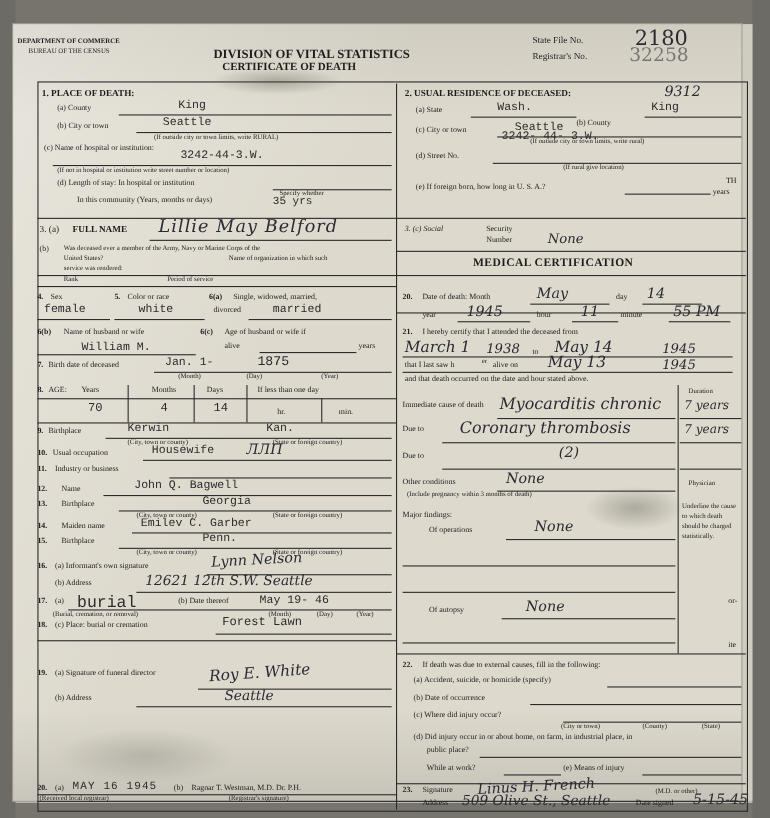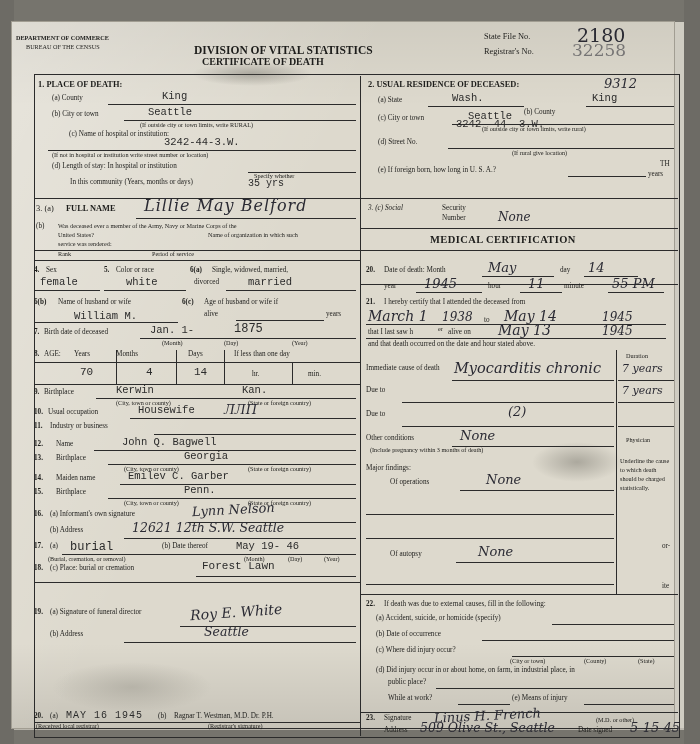--- a/index.html
+++ b/index.html
@@ -105,21 +105,21 @@
     <div class="t sm b" style="left:26px;top:58px;">1. PLACE OF DEATH:</div>
     <div class="t xs" style="left:40px;top:72px;">(a) County</div>
     <div class="typed" style="left:150px;top:68px;font-size:10.5px;">King</div>
     <div class="line hl" style="left:96px;top:82px;width:248px;"></div>
 
     <div class="t xs" style="left:40px;top:88px;">(b) City or town</div>
     <div class="typed" style="left:136px;top:84px;font-size:10.5px;">Seattle</div>
     <div class="line hl" style="left:112px;top:98px;width:232px;"></div>
     <div class="t tiny" style="left:128px;top:99px;">(If outside city or town limits, write RURAL)</div>
 
-    <div class="t xs" style="left:57px;top:108px;">(c) Name of hospital or institution:</div>
+    <div class="t xs" style="left:28px;top:108px;">(c) Name of hospital or institution:</div>
     <div class="typed" style="left:152px;top:114px;font-size:10.5px;">3242-44-3.W.</div>
     <div class="line hl" style="left:36px;top:128px;width:308px;"></div>
     <div class="t tiny" style="left:40px;top:129px;">(If not in hospital or institution write street number or location)</div>
 
     <div class="t xs" style="left:40px;top:140px;">(d) Length of stay: In hospital or institution</div>
     <div class="line hl" style="left:236px;top:150px;width:108px;"></div>
 
     <div class="t xs" style="left:58px;top:156px;">In this community (Years, months or days)</div>
     <div class="typed" style="left:236px;top:156px;font-size:10px;">35 yrs</div>
     <div class="t tiny" style="left:242px;top:150px;">Specify whether</div>
@@ -201,21 +201,21 @@
     <div class="typed" style="left:138px;top:302px;font-size:10.5px;">Jan. 1-</div>
     <div class="typed" style="left:222px;top:300px;font-size:12px;">1875</div>
     <div class="line hl" style="left:128px;top:316px;width:216px;"></div>
     <div class="t tiny" style="left:150px;top:317px;">(Month)</div>
     <div class="t tiny" style="left:212px;top:317px;">(Day)</div>
     <div class="t tiny" style="left:280px;top:317px;">(Year)</div>
 
     <div class="t xs b" style="left:22px;top:328px;">8.</div>
     <div class="t xs" style="left:32px;top:328px;">AGE:</div>
     <div class="t xs" style="left:62px;top:328px;">Years</div>
-    <div class="t xs" style="left:104px;top:328px;">Months</div>
+    <div class="t xs" style="left:126px;top:328px;">Months</div>
     <div class="t xs" style="left:176px;top:328px;">Days</div>
     <div class="t xs" style="left:222px;top:328px;">If less than one day</div>
     <div class="line hl" style="left:22px;top:340px;width:326px;"></div>
     <div class="line vl" style="left:104px;top:328px;height:34px;"></div>
     <div class="line vl" style="left:164px;top:328px;height:34px;"></div>
     <div class="line vl" style="left:212px;top:328px;height:34px;"></div>
     <div class="line vl" style="left:280px;top:340px;height:22px;"></div>
     <div class="typed" style="left:68px;top:344px;font-size:11px;">70</div>
     <div class="typed" style="left:134px;top:344px;font-size:11px;">4</div>
     <div class="typed" style="left:182px;top:344px;font-size:11px;">14</div>
@@ -269,21 +269,21 @@
     <div class="t xs" style="left:38px;top:488px;">(a) Informant's own signature</div>
     <div class="hw" style="left:180px;top:480px;font-size:13px;transform:rotate(-3deg);">Lynn Nelson</div>
     <div class="line hl" style="left:176px;top:500px;width:168px;"></div>
 
     <div class="t xs" style="left:38px;top:504px;">(b) Address</div>
     <div class="hw" style="left:120px;top:498px;font-size:12.5px;">12621 12th S.W. Seattle</div>
     <div class="line hl" style="left:112px;top:516px;width:232px;"></div>
 
     <div class="t xs b" style="left:22px;top:520px;">17.</div>
     <div class="t xs" style="left:38px;top:520px;">(a)</div>
-    <div class="typed" style="left:58px;top:518px;font-size:12px;">burial</div>
+    <div class="typed" style="left:58px;top:518px;font-size:15px;">burial</div>
     <div class="t xs" style="left:150px;top:520px;">(b) Date thereof</div>
     <div class="typed" style="left:224px;top:518px;font-size:10.5px;">May 19- 46</div>
     <div class="line hl" style="left:50px;top:532px;width:294px;"></div>
     <div class="t tiny" style="left:36px;top:533px;">(Burial, cremation, or removal)</div>
     <div class="t tiny" style="left:232px;top:533px;">(Month)</div>
     <div class="t tiny" style="left:276px;top:533px;">(Day)</div>
     <div class="t tiny" style="left:312px;top:533px;">(Year)</div>
 
     <div class="t xs b" style="left:22px;top:542px;">18.</div>
     <div class="t xs" style="left:38px;top:542px;">(c) Place: burial or cremation</div>
@@ -347,20 +347,21 @@
     <div class="line vl" style="left:604px;top:328px;height:244px;"></div>
     <div class="t tiny" style="left:614px;top:330px;">Duration</div>
 
     <div class="t xs" style="left:354px;top:342px;">Immediate cause of death</div>
     <div class="hw" style="left:442px;top:338px;font-size:14.5px;">Myocarditis chronic</div>
     <div class="hw" style="left:610px;top:340px;font-size:11px;">7 years</div>
     <div class="line hl" style="left:440px;top:358px;width:162px;"></div>
     <div class="line hl" style="left:606px;top:358px;width:56px;"></div>
 
     <div class="t xs" style="left:354px;top:364px;">Due to</div>
+    <div class="hw" style="left:406px;top:360px;font-size:14.5px;">Coronary thrombosis</div>
     <div class="hw" style="left:610px;top:362px;font-size:11px;">7 years</div>
     <div class="line hl" style="left:390px;top:380px;width:212px;"></div>
     <div class="line hl" style="left:606px;top:380px;width:56px;"></div>
 
     <div class="t xs" style="left:354px;top:388px;">Due to</div>
     <div class="hw" style="left:496px;top:382px;font-size:13px;">(2)</div>
     <div class="line hl" style="left:390px;top:404px;width:212px;"></div>
     <div class="line hl" style="left:606px;top:404px;width:56px;"></div>
 
     <div class="t xs" style="left:354px;top:412px;">Other conditions</div>

